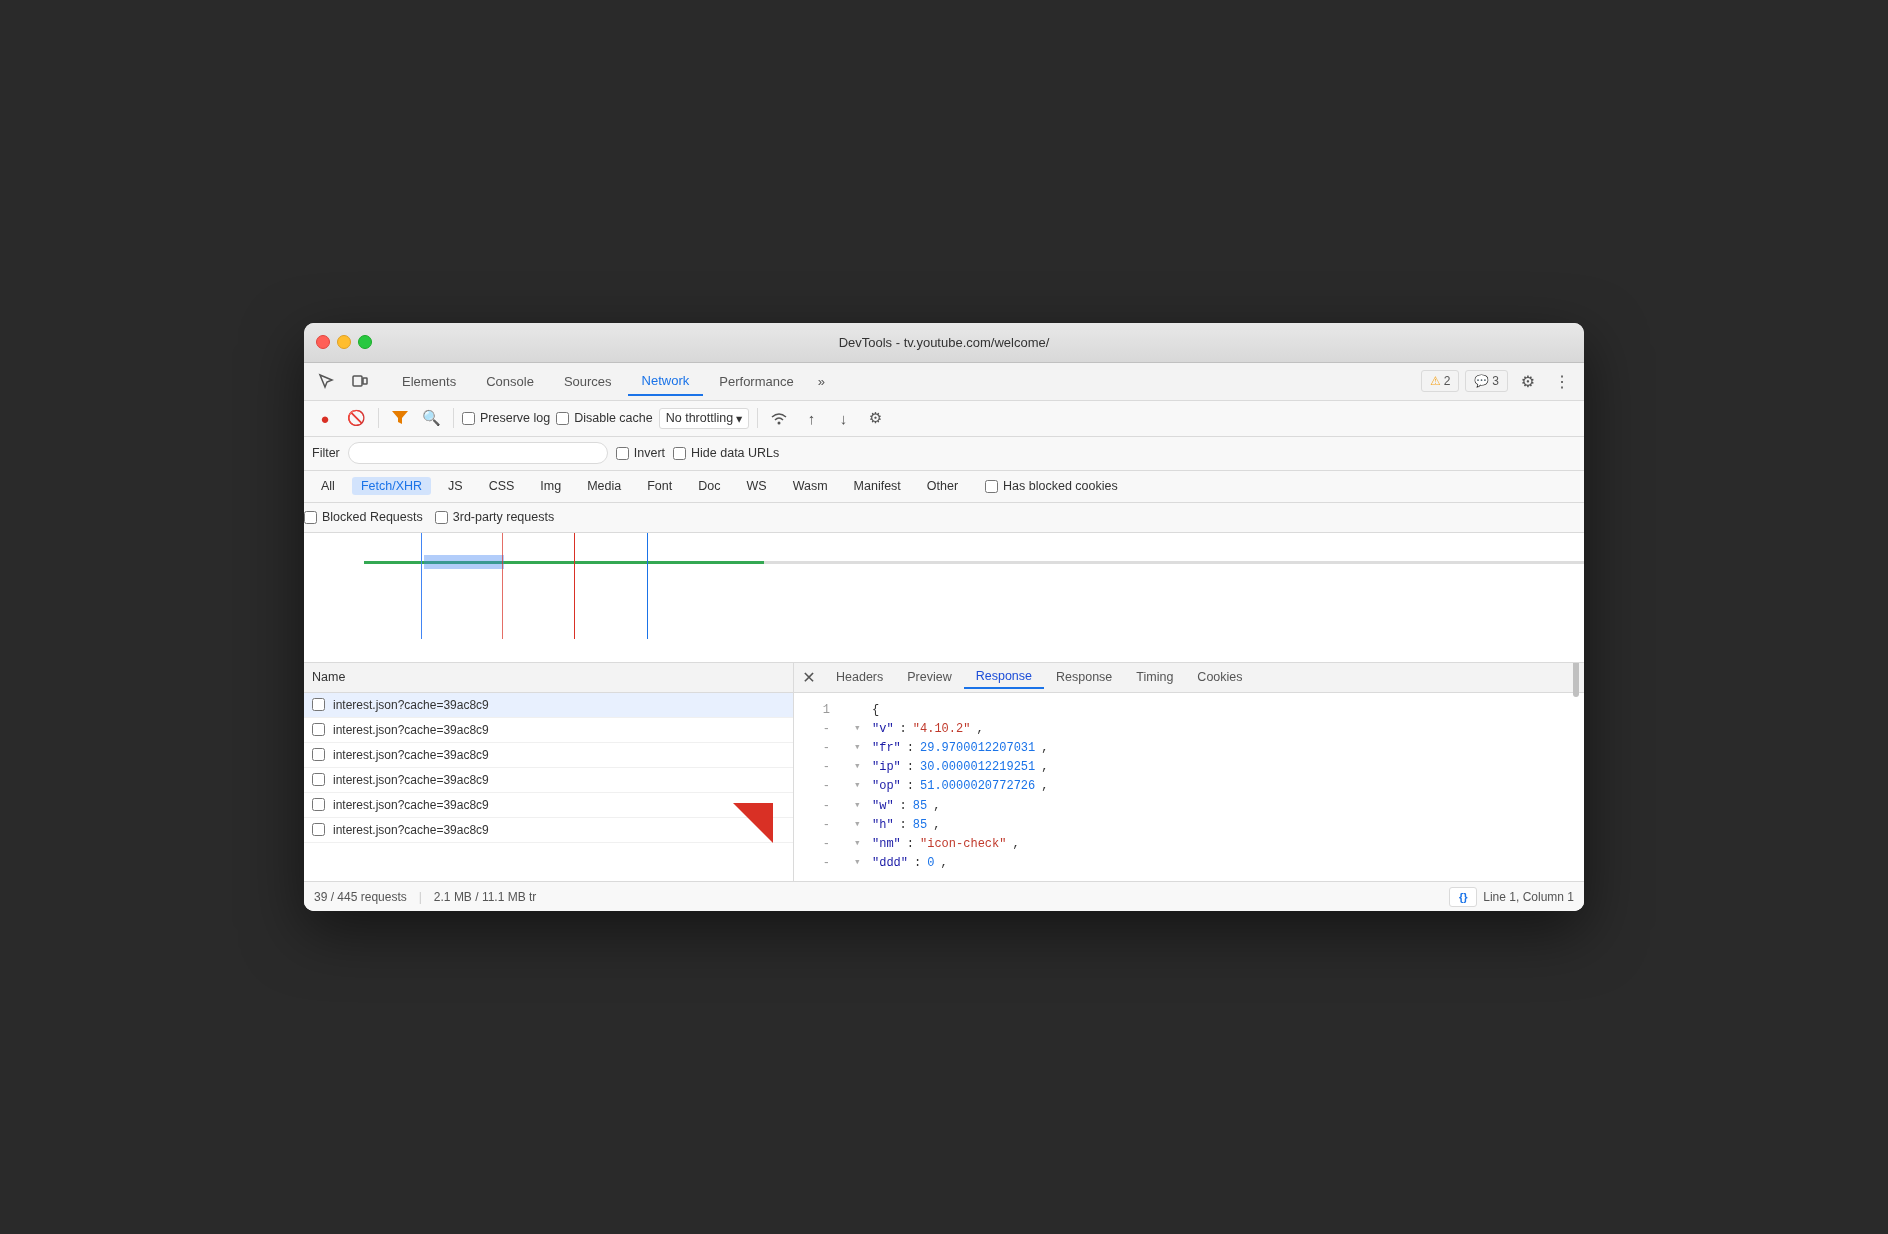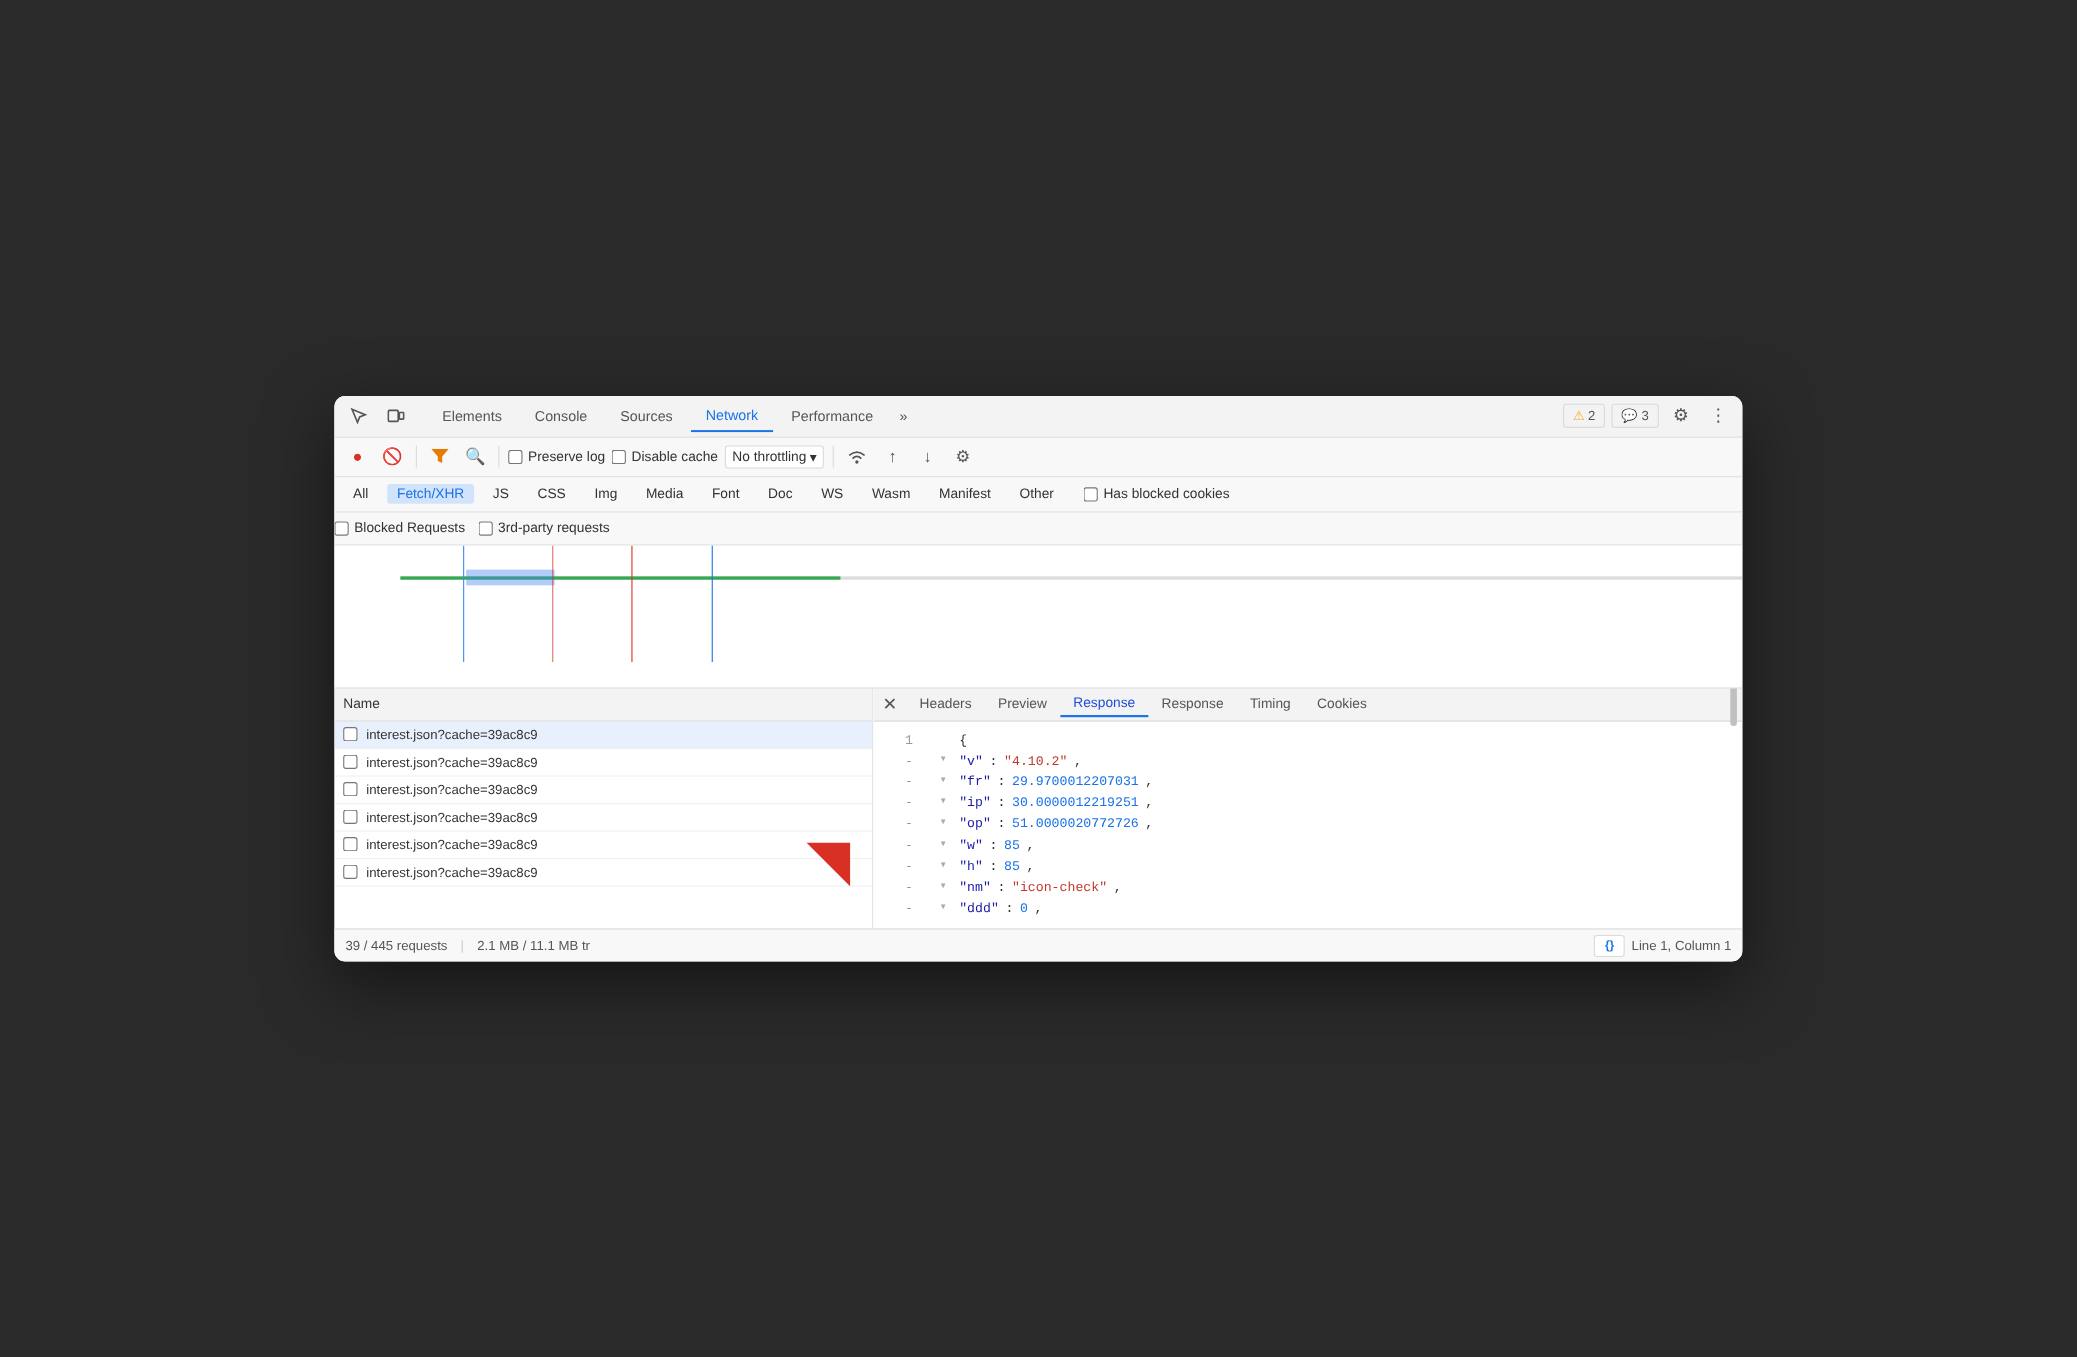--- a/index.html
+++ b/index.html
@@ -385,20 +385,28 @@
       border-radius: 3px;
       margin: 4px auto;
       height: 40px;
     }
   </style>
 </head>
 <body>
 
 <div class="window">
 
+  <div class="title-bar">
+    <div class="window-controls">
+      <div class="wc wc-red"></div>
+      <div class="wc wc-yellow"></div>
+      <div class="wc wc-green"></div>
+    </div>
+    <div class="title-text">DevTools - tv.youtube.com/welcome/</div>
+  </div>
 
   <div class="devtools">
 
     <div class="tab-bar">
       <div class="tab-icons">
         <div class="tab-icon-btn" title="Inspect">
           <svg width="16" height="16" viewBox="0 0 16 16" fill="none">
             <path d="M2 2 L7 14 L9 9 L14 7 Z" stroke="#555" stroke-width="1.5" fill="none"></path>
           </svg>
         </div>
@@ -458,20 +466,32 @@
           <path d="M9 12 l0 0" stroke-width="3" stroke-linecap="round"></path>
           <path d="M5 9 Q9 5 13 9" fill="none"></path>
           <path d="M2 6 Q9 0 16 6" fill="none"></path>
         </svg>
       </div>
       <div class="toolbar-btn">↑</div>
       <div class="toolbar-btn">↓</div>
       <div class="toolbar-btn">⚙</div>
     </div>
 
+    <div class="filter-bar">
+      <span class="filter-label">Filter</span>
+      <input class="filter-input" type="text" placeholder="" style="">
+      <label class="checkbox-item">
+        <input type="checkbox" style="">
+        <span>Invert</span>
+      </label>
+      <label class="checkbox-item">
+        <input type="checkbox" style="">
+        <span>Hide data URLs</span>
+      </label>
+    </div>
 
     <div class="type-bar">
       <div class="type-btn">All</div>
       <div class="type-btn active">Fetch/XHR</div>
       <div class="type-btn">JS</div>
       <div class="type-btn">CSS</div>
       <div class="type-btn">Img</div>
       <div class="type-btn">Media</div>
       <div class="type-btn">Font</div>
       <div class="type-btn">Doc</div>

